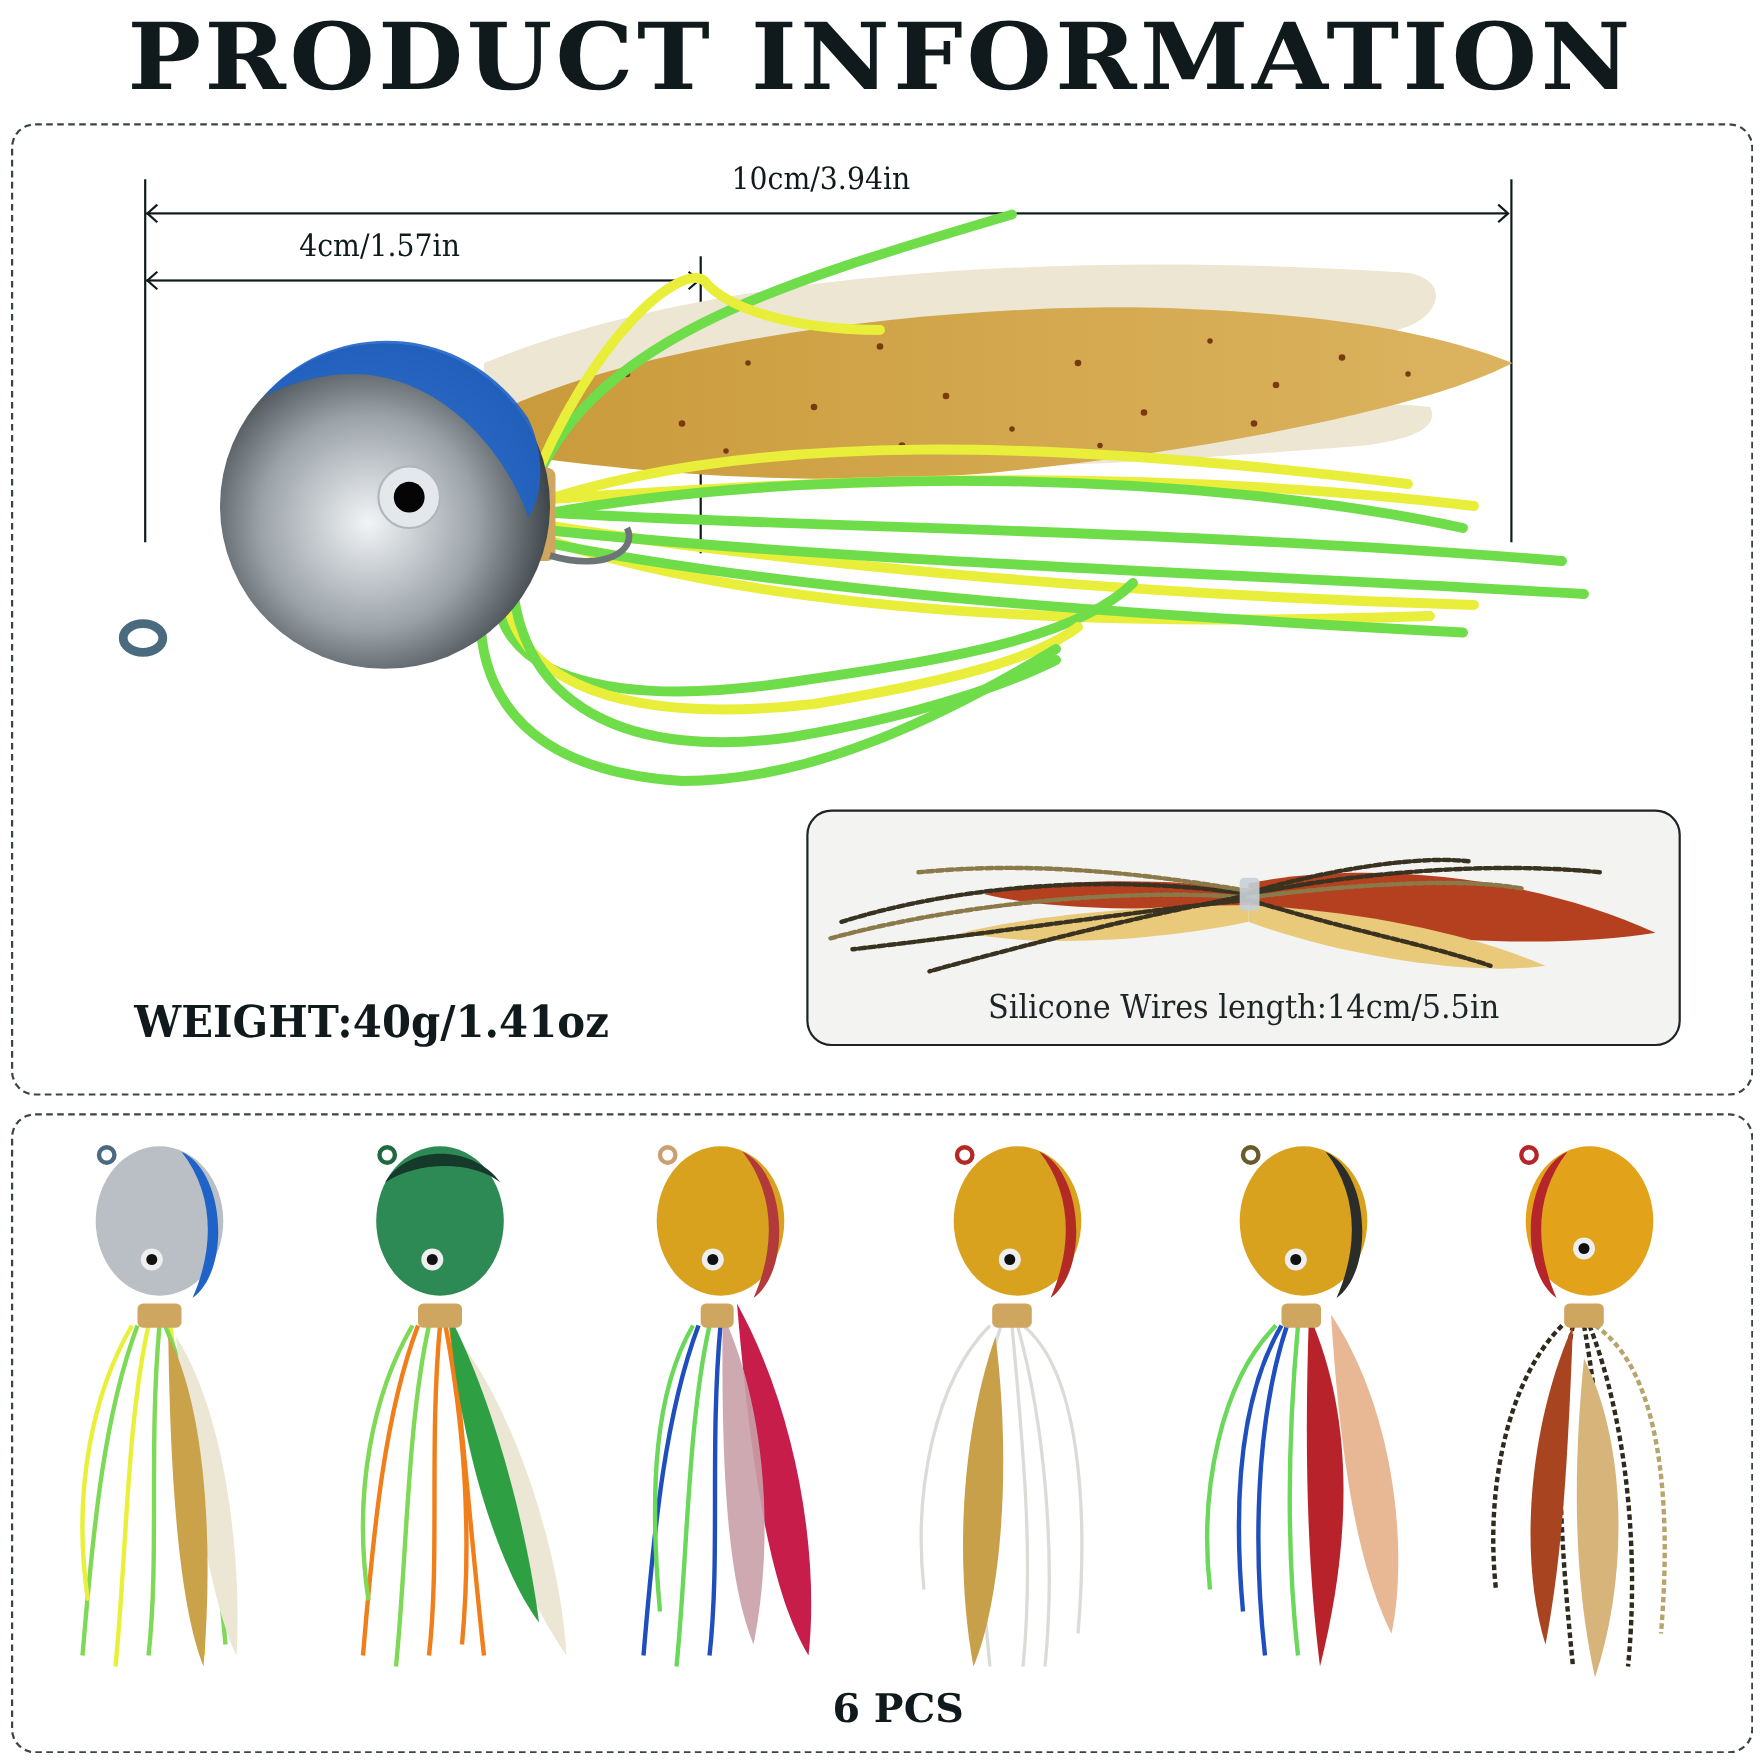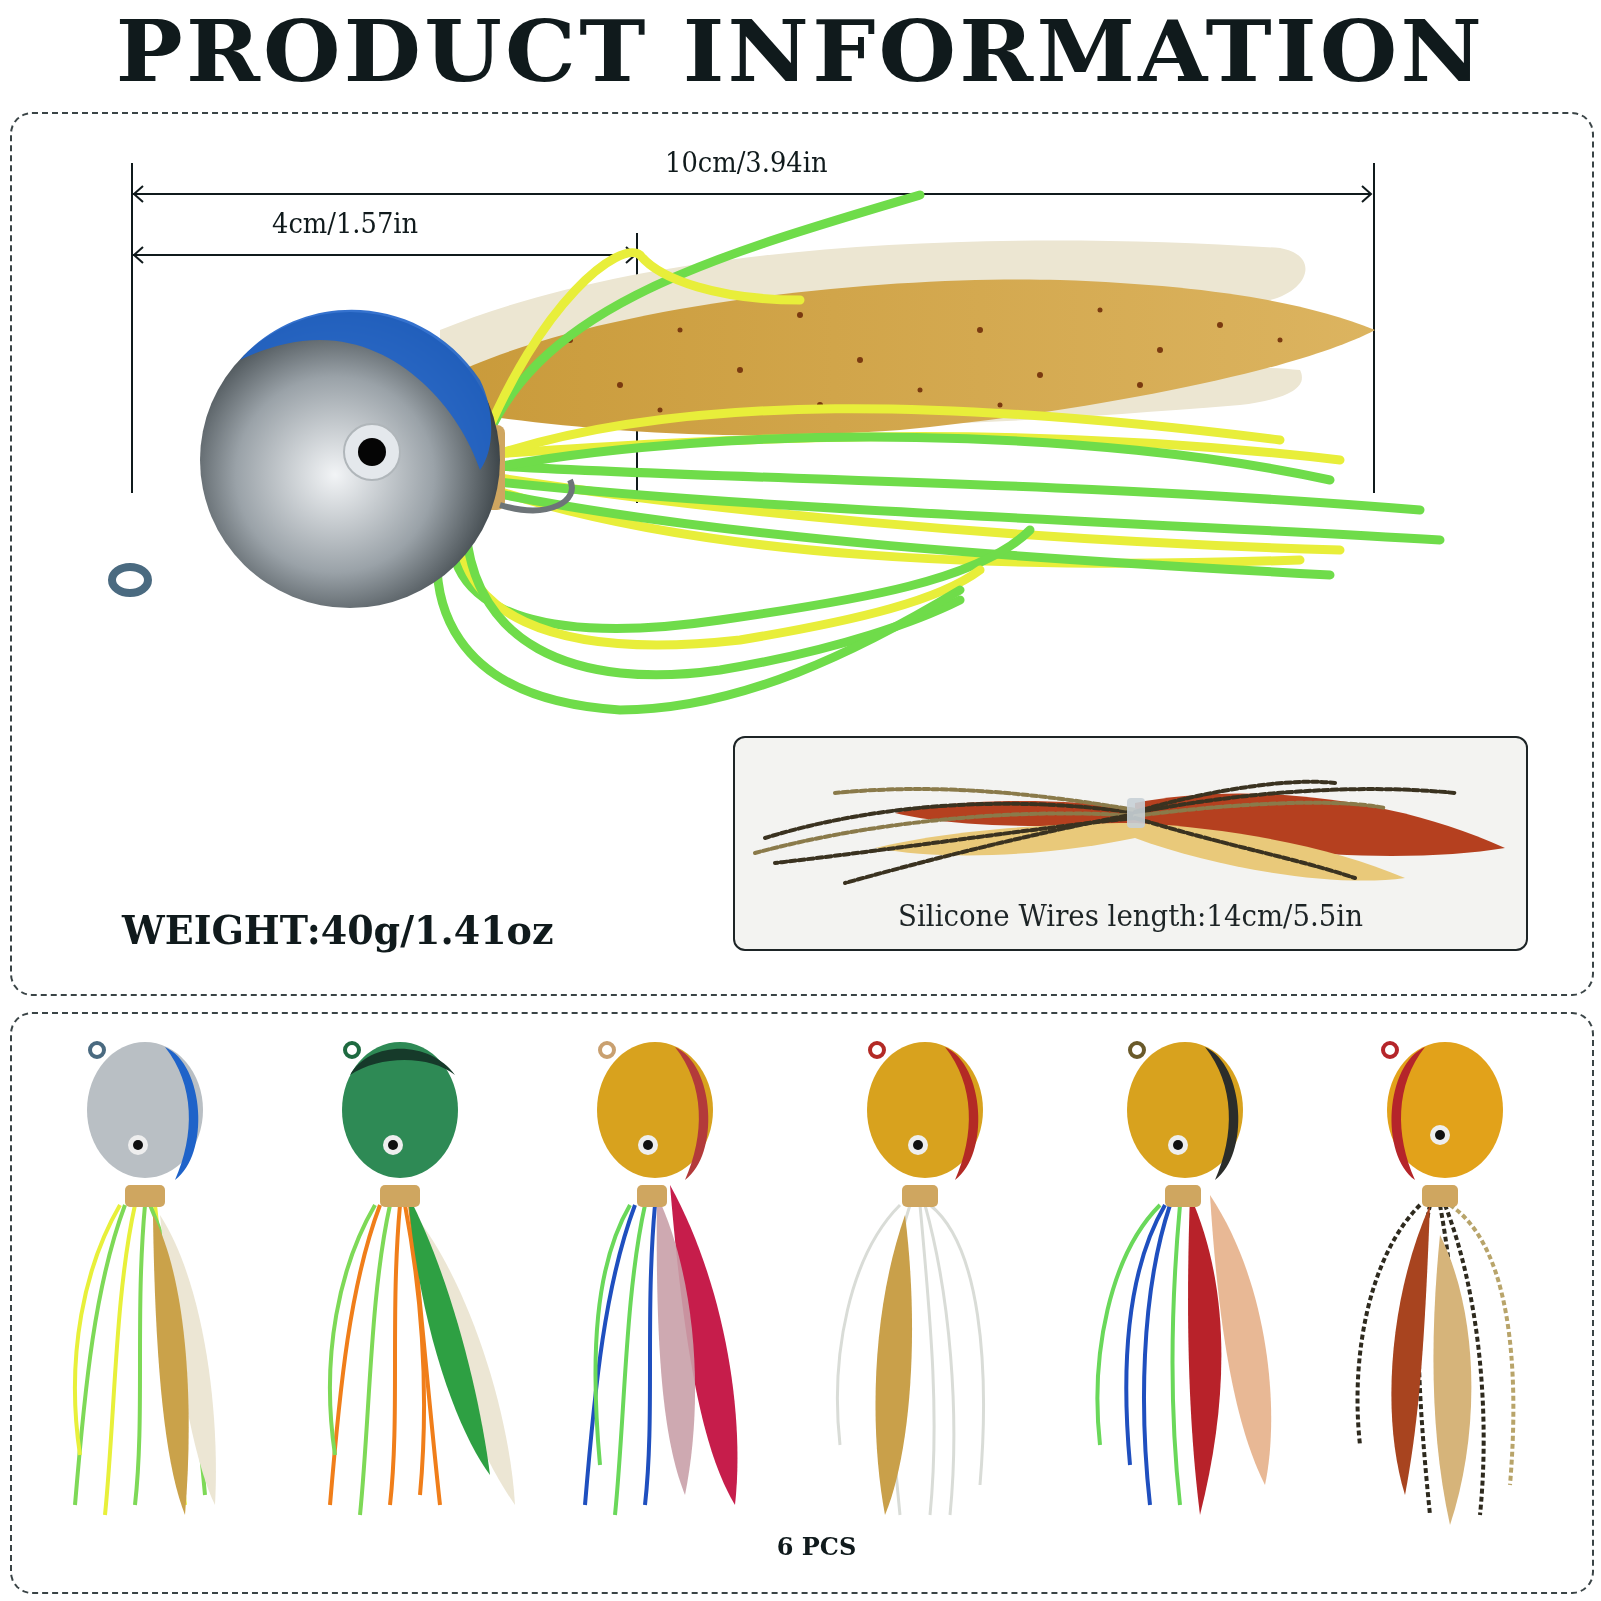--- a/index.html
+++ b/index.html
@@ -26,34 +26,34 @@
   }
 
   .weight-label {
     position: absolute; left: 122px; top: 906px; font-family: "DejaVu Serif", serif;
     font-weight: bold; font-size: 40px; color: #101a1c; white-space: nowrap;
     transform: scaleX(0.95); transform-origin: left;
   }
 
   .inset {
     position: absolute; left: 733px; top: 736px; width: 795px; height: 215px;
-    border: 2px solid #1d2426; border-radius: 12px; background: #f3f3f1; overflow: hidden;
+    border: 2px solid #1d2426; border-radius: 23px; background: #f3f3f1; overflow: hidden;
   }
   .inset-caption {
     position: absolute; left: 0; bottom: 16px; width: 100%; text-align: center;
     font-family: "DejaVu Serif", serif; font-size: 30px; color: #1d2426;
     transform: scaleX(0.92);
   }
 
   .main-lure { position: absolute; left: 100px; top: 180px; width: 1400px; height: 560px; }
   .small-lure { position: absolute; top: 1035px; width: 245px; height: 500px; }
 
   .pcs-label {
     position: absolute; left: 0; width: 1601px; top: 1532px; text-align: center;
-    font-family: "DejaVu Serif", serif; font-weight: bold; font-size: 24px; color: #101a1c; padding-left: 32px;
+    font-family: "DejaVu Serif", serif; font-weight: bold; font-size: 36px; color: #101a1c; padding-left: 32px;
   }
 </style>
 </head>
 <body>
 
 <div class="title">PRODUCT INFORMATION</div>
 
 <div class="panel panel-top"></div>
 
 <div class="dim-line" style="left:131px;top:163px;width:2px;height:330px;"></div>

